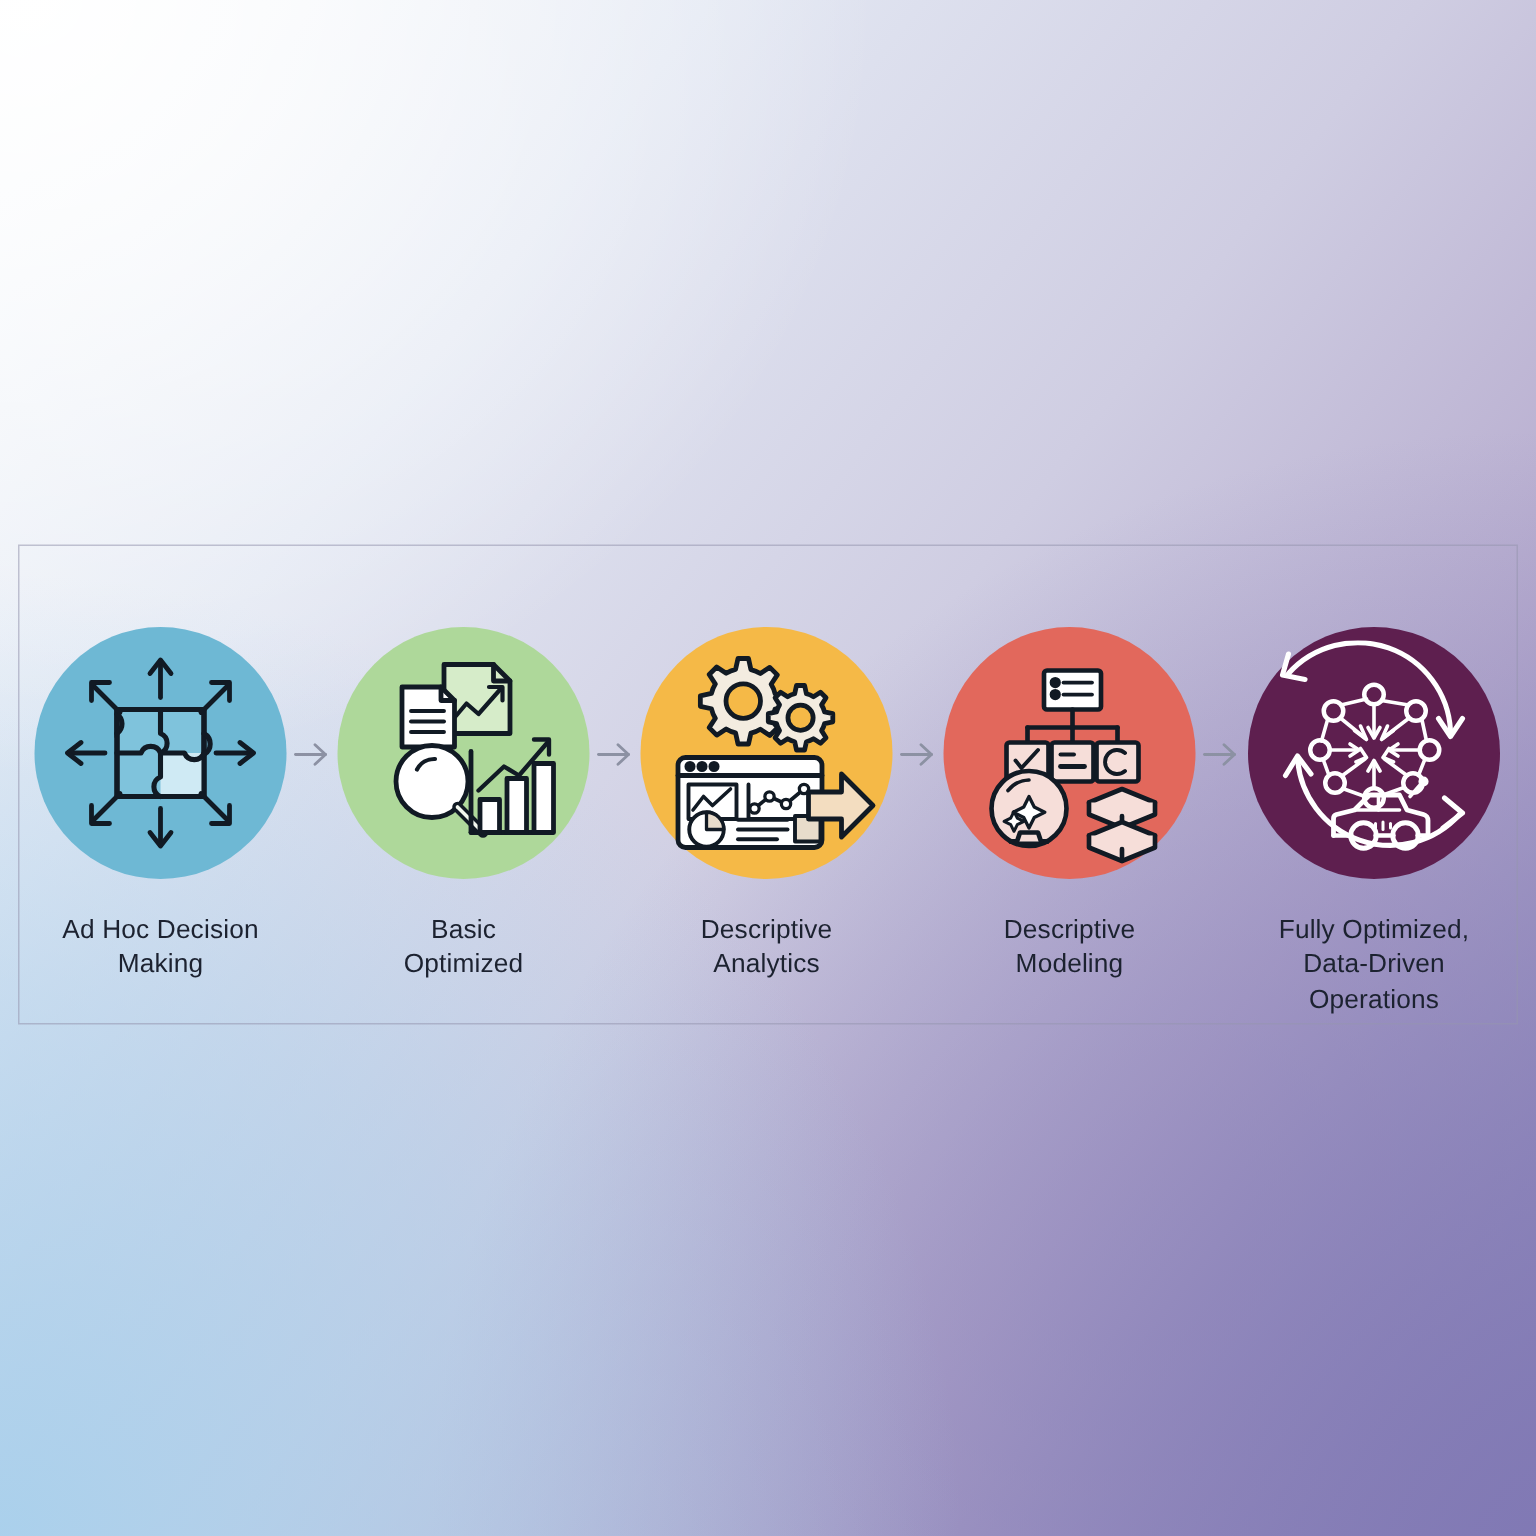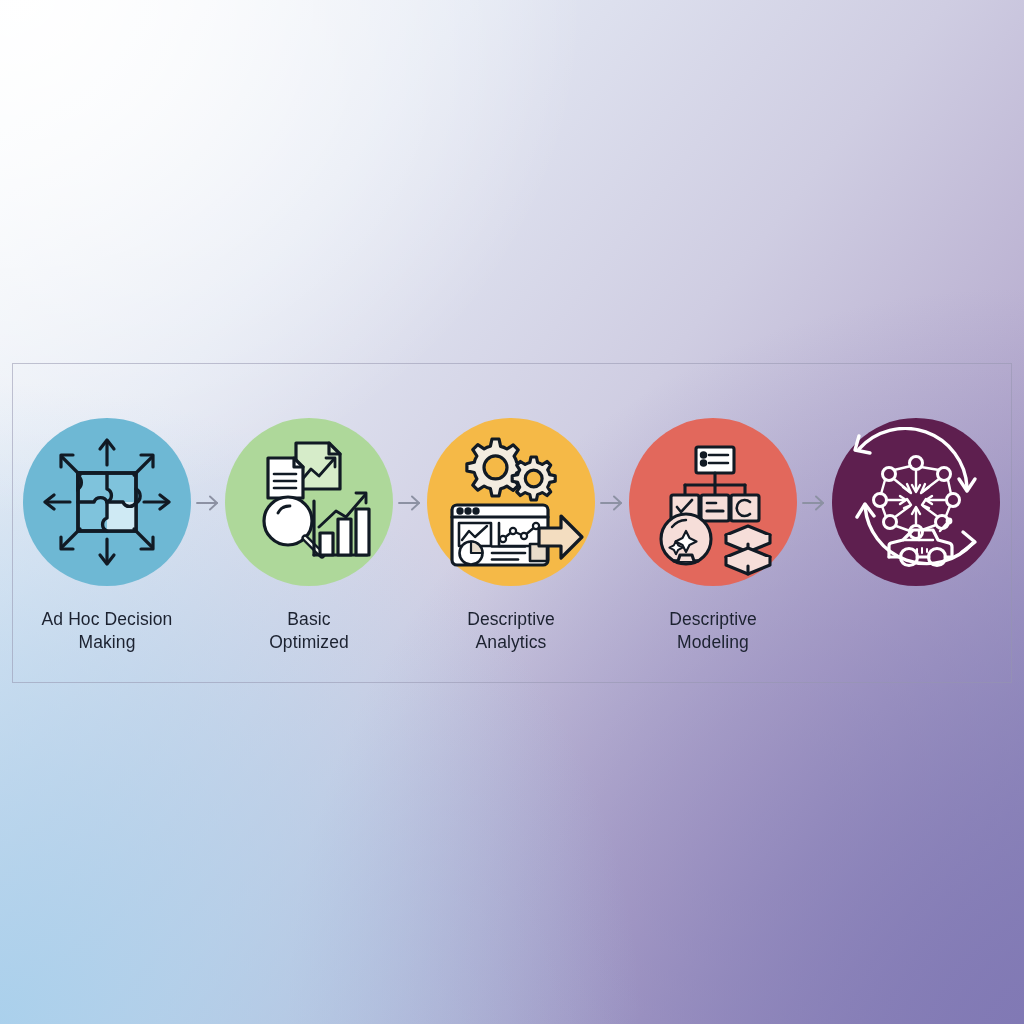--- a/index.html
+++ b/index.html
@@ -371,16 +371,18 @@
             <circle cx="108" cy="94" r="2.6" fill="#ffffff" stroke-width="1.6"></circle>
 
             <g stroke-width="2">
               <path d="M76 122 L76 125"></path>
                 <path d="M81 121 L81 126"></path>
                 <path d="M86 122 L86 125"></path>
             </g>
           </g>
         </svg>
       </div>
+      <div class="stage-label">Fully Optimized,
+Data-Driven Operations</div>
     </div>
 
   </div>
 </div>
 
 </body></html>

